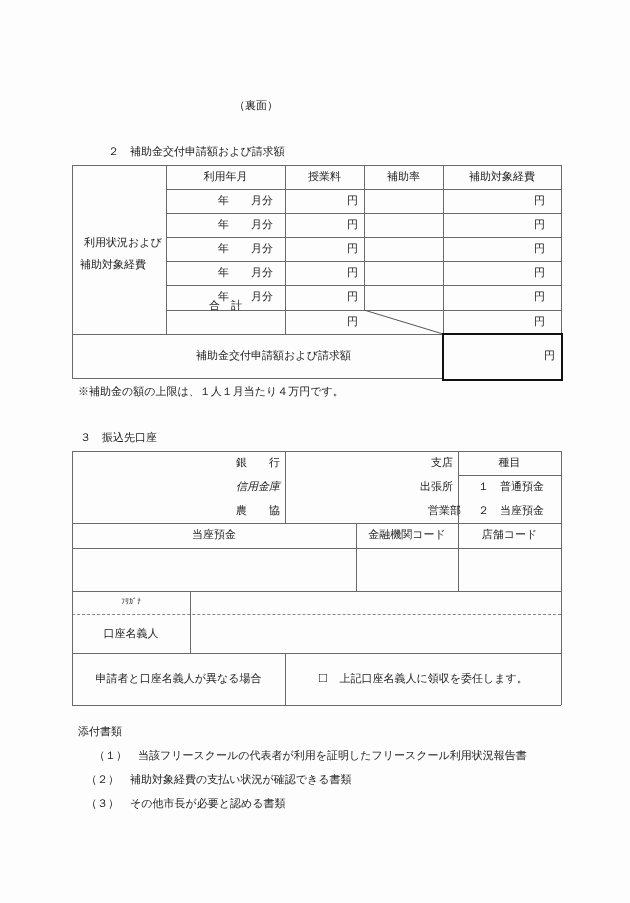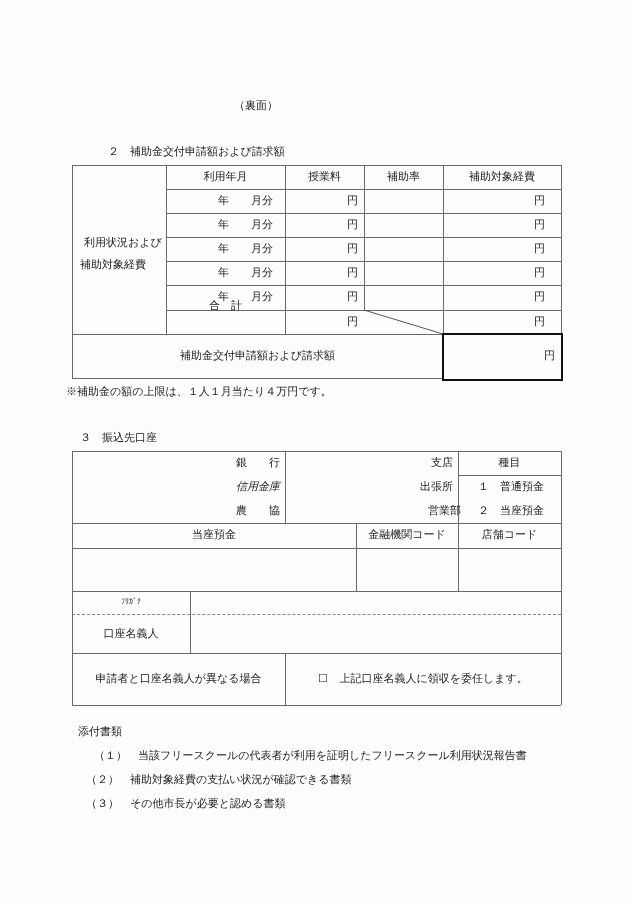--- a/index.html
+++ b/index.html
@@ -63,25 +63,25 @@
   <div class="t r" style="left:285px;width:73px;top:285px;">円</div>
   <div class="t r" style="left:285px;width:73px;top:310px;">円</div>
 
   <div class="t r" style="left:443px;width:102px;top:189px;">円</div>
   <div class="t r" style="left:443px;width:102px;top:213px;">円</div>
   <div class="t r" style="left:443px;width:102px;top:237px;">円</div>
   <div class="t r" style="left:443px;width:102px;top:261px;">円</div>
   <div class="t r" style="left:443px;width:102px;top:285px;">円</div>
   <div class="t r" style="left:443px;width:102px;top:310px;">円</div>
 
-  <div class="t c" style="left:72px;width:371px;top:344px;">補助金交付申請額および請求額</div>
+  <div class="t c" style="left:72px;width:371px;top:344px;padding-left:16px;">補助金交付申請額および請求額</div>
   <div class="t r" style="left:443px;width:112px;top:344px;">円</div>
 </div>
 
-<div class="t" style="left:66px;top:380px;">※補助金の額の上限は、１人１月当たり４万円です。</div>
+<div class="t" style="left:78px;top:380px;">※補助金の額の上限は、１人１月当たり４万円です。</div>
 
 <div class="t" style="left:80px;top:426px;">３　振込先口座</div>
 
 <div>
   <div class="hl" style="left:72px;width:489px;top:451px;"></div>
   <div class="hl" style="left:458px;width:103px;top:475px;"></div>
   <div class="hl" style="left:72px;width:489px;top:523px;"></div>
   <div class="hl" style="left:72px;width:489px;top:548px;"></div>
   <div class="hl" style="left:72px;width:489px;top:591px;"></div>
   <div class="dot" style="left:72px;width:489px;top:614px;"></div>

